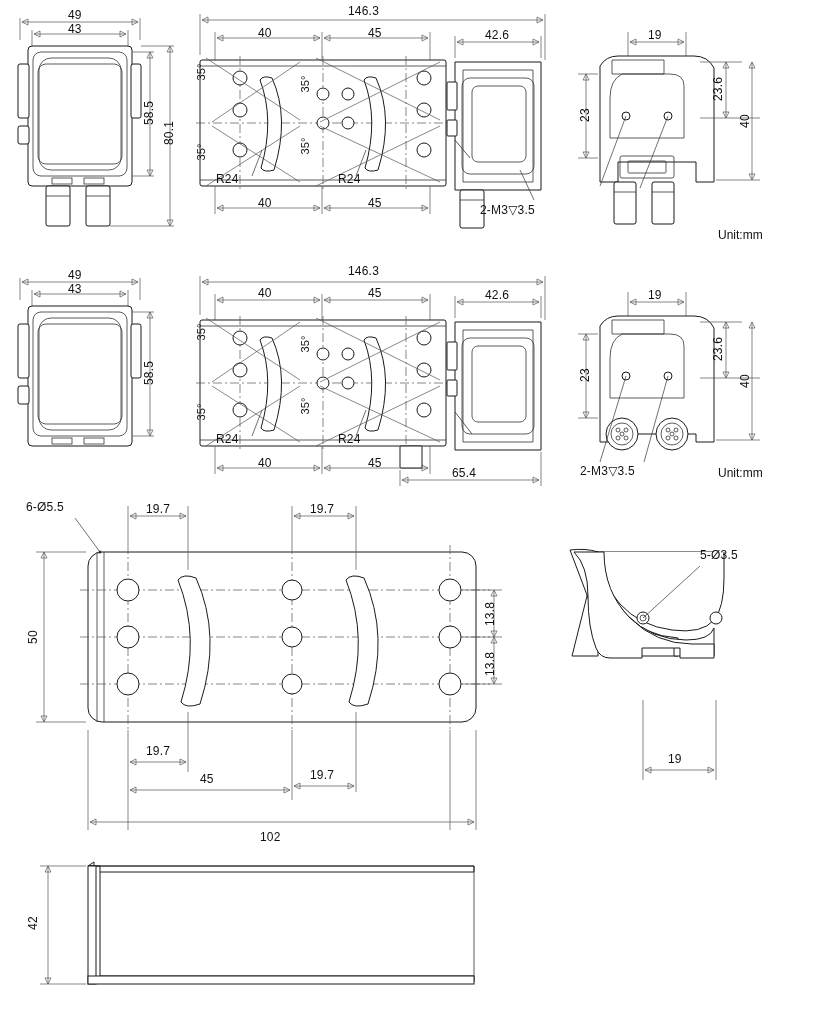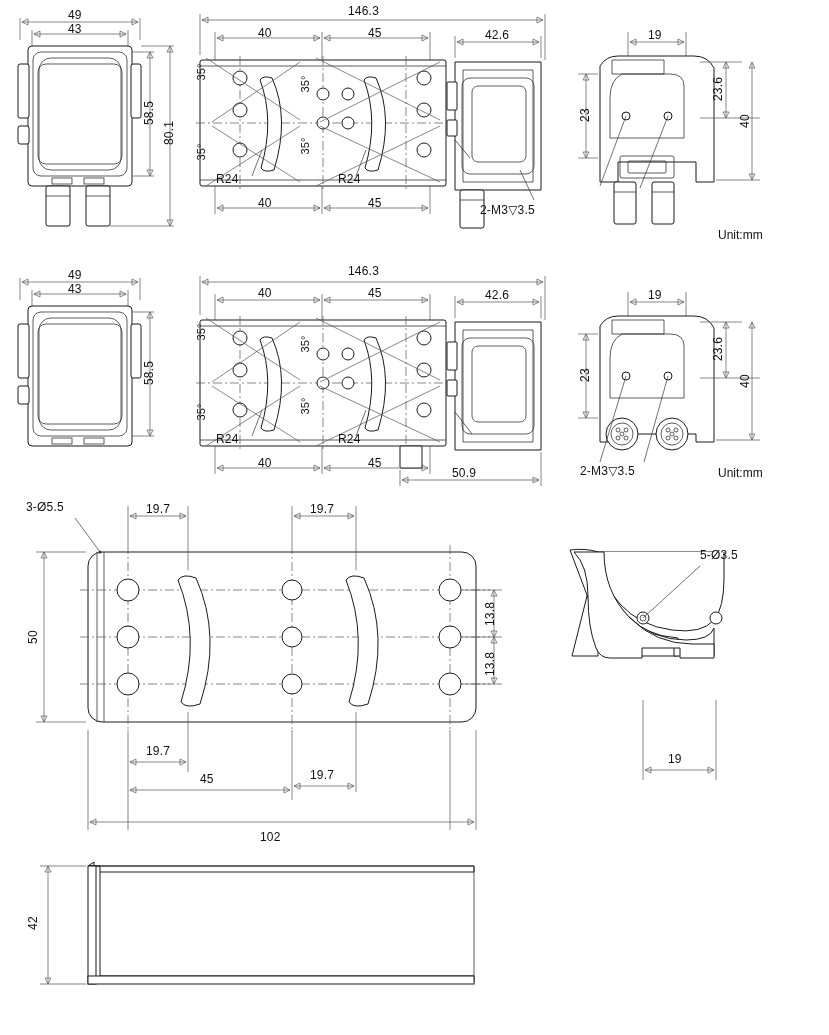--- a/index.html
+++ b/index.html
@@ -503,30 +503,30 @@
 <div class="dim" style="left:368px;top:286px;">45</div>
 <div class="dim" style="left:258px;top:456px;">40</div>
 <div class="dim" style="left:368px;top:456px;">45</div>
 <div class="dim sm rot90" style="left:192px;top:326px;">35°</div>
 <div class="dim sm rot90" style="left:192px;top:406px;">35°</div>
 <div class="dim sm rot90" style="left:296px;top:338px;">35°</div>
 <div class="dim sm rot90" style="left:296px;top:400px;">35°</div>
 <div class="dim" style="left:216px;top:432px;">R24</div>
 <div class="dim" style="left:338px;top:432px;">R24</div>
 <div class="dim" style="left:485px;top:288px;">42.6</div>
-<div class="dim" style="left:452px;top:466px;">50.9</div>
+<div class="dim" style="left:452px;top:466px;">65.4</div>
 
 <div class="dim" style="left:648px;top:288px;">19</div>
 <div class="dim rot90" style="left:578px;top:368px;">23</div>
 <div class="dim rot90" style="left:706px;top:342px;">23.6</div>
 <div class="dim rot90" style="left:738px;top:374px;">40</div>
 <div class="dim" style="left:580px;top:464px;">2-M3▽3.5</div>
 <div class="unit" style="left:718px;top:466px;">Unit:mm</div>
 
-<div class="dim" style="left:26px;top:500px;">3-Ø5.5</div>
+<div class="dim" style="left:26px;top:500px;">6-Ø5.5</div>
 <div class="dim" style="left:146px;top:502px;">19.7</div>
 <div class="dim" style="left:310px;top:502px;">19.7</div>
 <div class="dim rot90" style="left:26px;top:630px;">50</div>
 <div class="dim rot90" style="left:478px;top:607px;">13.8</div>
 <div class="dim rot90" style="left:478px;top:657px;">13.8</div>
 <div class="dim" style="left:146px;top:744px;">19.7</div>
 <div class="dim" style="left:200px;top:772px;">45</div>
 <div class="dim" style="left:310px;top:768px;">19.7</div>
 <div class="dim" style="left:260px;top:830px;">102</div>
 

